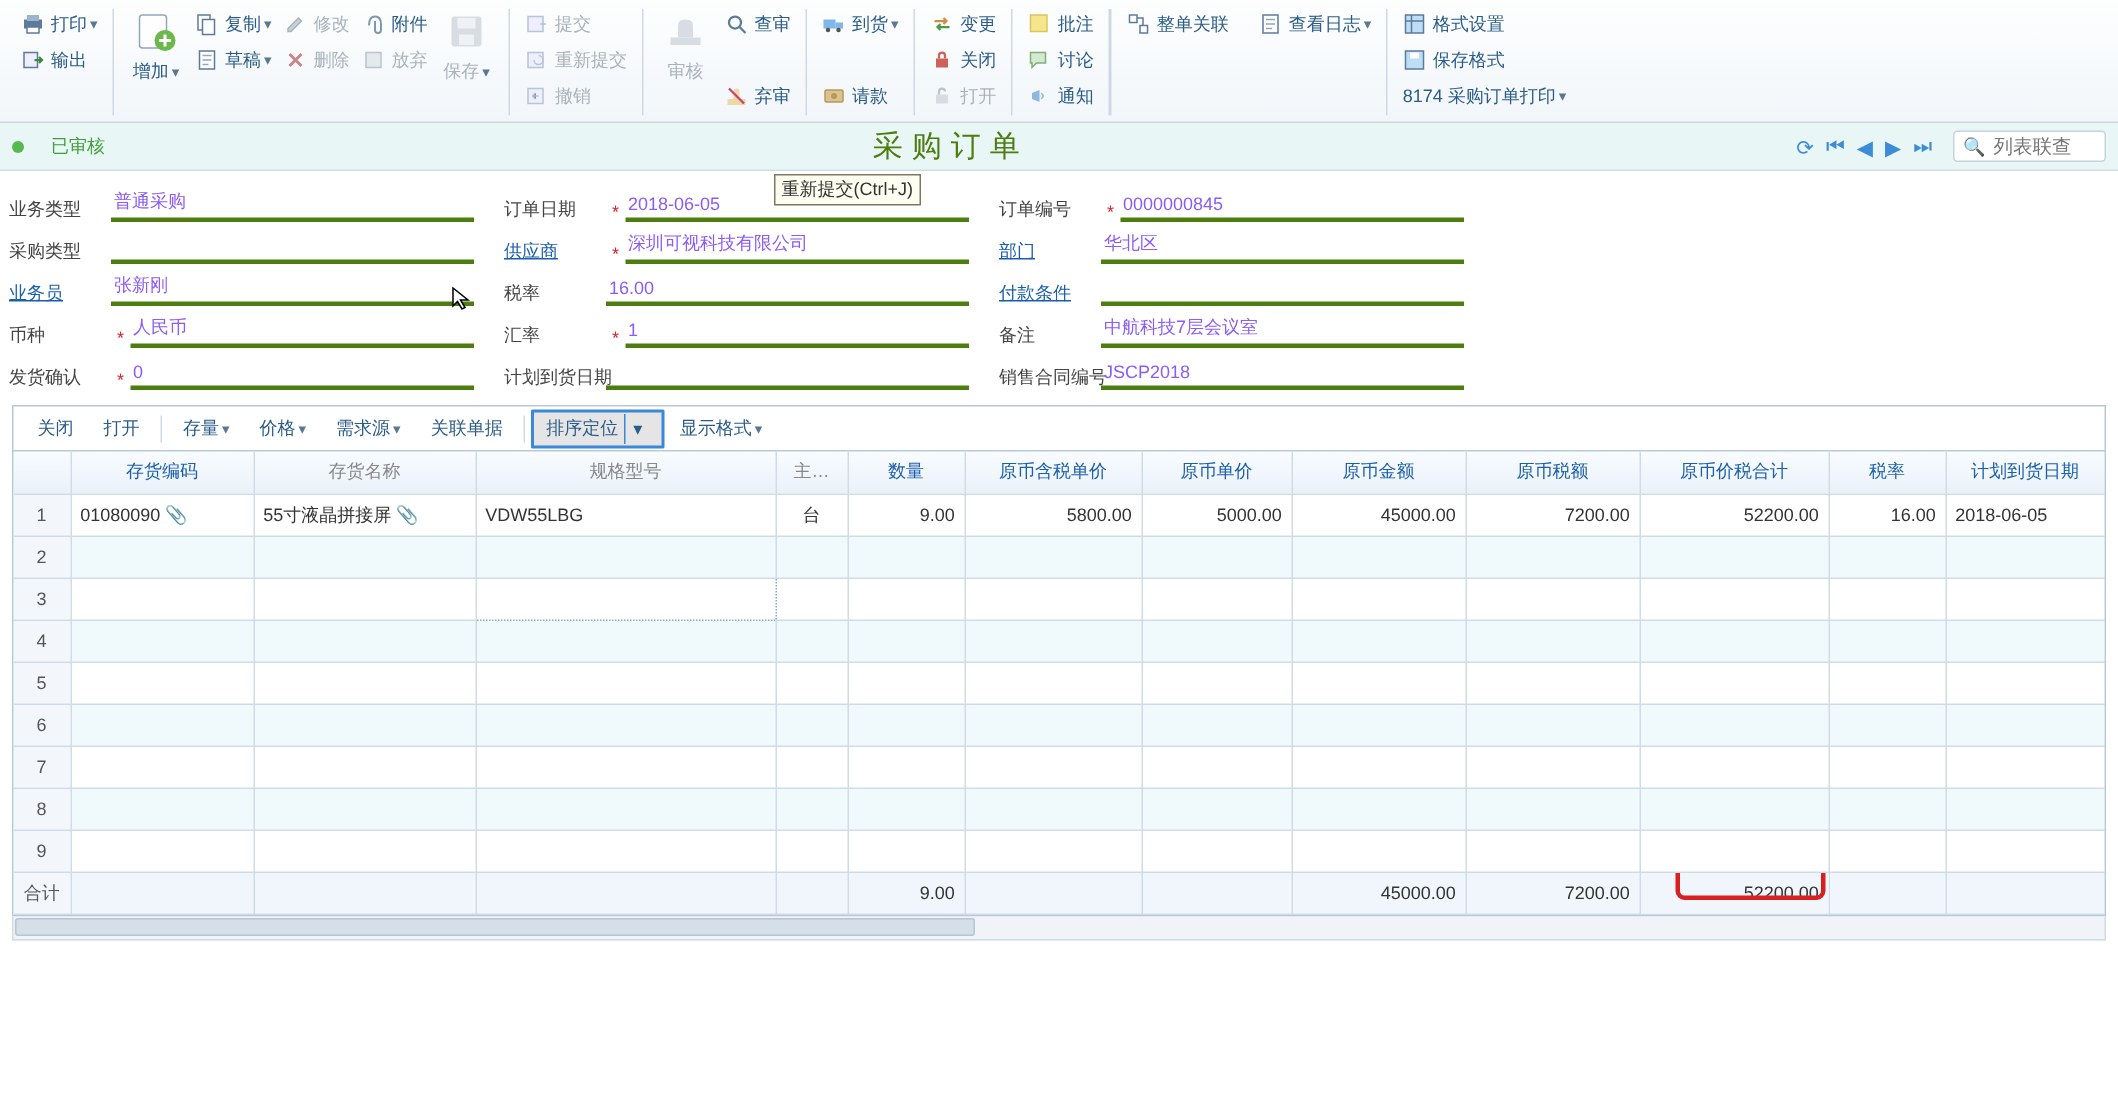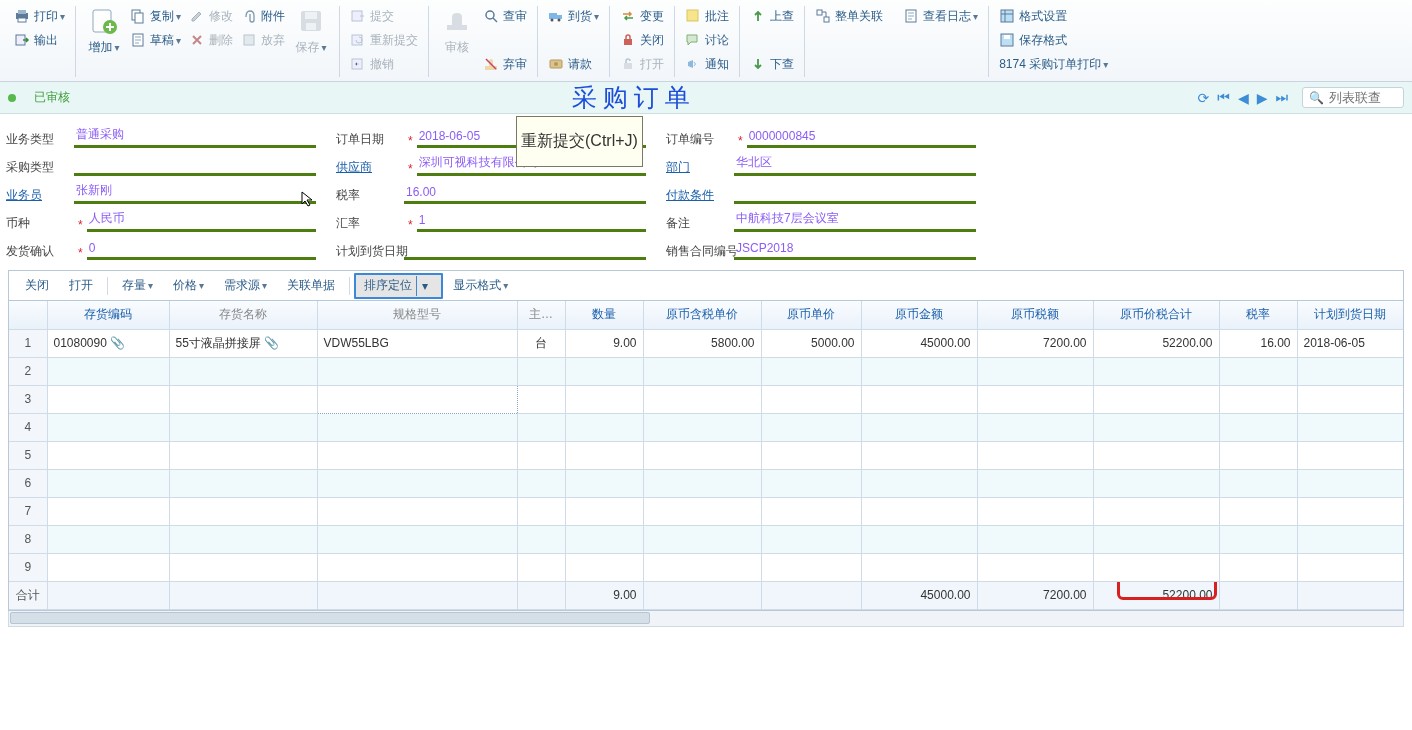--- a/index.html
+++ b/index.html
@@ -49,36 +49,36 @@
   .title-row{
     display:flex;align-items:center;
     background:#e9f6f6;
     border-bottom:1px solid #cde0e0;
     padding:4px 8px;
     height:32px;
     gap:12px;
   }
   .status-dot{width:8px;height:8px;border-radius:50%;background:#57b84d;margin-right:6px;}
   .status-text{color:#3f9e3a;}
-  .page-title{flex:1;text-align:center;font-size:25px;color:#1d4ed8;letter-spacing:6px;}
+  .page-title{flex:1;text-align:center;font-size:20px;color:#4d7c0f;letter-spacing:6px;}
   .nav-icons{display:flex;gap:8px;align-items:center;}
   .nav-ic{color:#3c8dd6;cursor:pointer;font-size:14px;}
   .search-box{display:flex;align-items:center;background:#fff;border:1px solid #c5d3df;border-radius:3px;padding:1px 6px;margin-left:6px;}
   .search-box input{border:none;outline:none;width:70px;font-size:13px;color:#999;}
   
   .form-area{padding:8px 6px 4px 6px;display:grid;grid-template-columns: 310px 310px 310px; gap:2px 20px; position:relative;}
   .form-row{display:flex;align-items:flex-end;height:26px;}
   .form-lbl{width:68px;color:#444;white-space:nowrap;}
   .form-star{color:#d23; margin:0 4px;}
   .form-val{flex:1;border-bottom:3px solid #4d7c0f;color:#8b5cf6;padding:0 2px 2px 2px;white-space:nowrap;}
   .form-lbl.link{color:#1b5fab;text-decoration:underline;cursor:pointer;}
   .tooltip-box{
     position:absolute; left:516px; top:2px;
     background:#fefff0;border:1px solid #7a7a60;
-    padding:14px 4px;font-size:16px;color:#333;
+    padding:1px 4px;font-size:12px;color:#333;
   }
   .cursor-arrow{
     position:absolute;left:300px;top:76px;width:18px;height:18px;
   }
   .cursor-arrow svg{width:18px;height:18px;}
   
   .grid-toolbar{
     display:flex;align-items:center;gap:0;margin:6px 8px 0 8px;
     border:1px solid #b7c8d8;border-bottom:none;
     background:#fff;height:30px;padding:0 6px;
@@ -387,41 +387,20 @@
               <path d="M3 6 L8 4 L8 12 L3 10 Z" fill="#8fb8de"></path>
               <path d="M9 6 Q12 8 9 10" fill="none" stroke="#8fb8de"></path>
             </svg>
           </span>
         <span>通知</span>
       </div>
     </div>
   </div>
   <div class="tb-sep"></div>
 
-  <div class="tb-group">
-    <div class="tb-two-col">
-      <div class="tb-btn">
-        <span class="tb-icon">
-            <svg viewBox="0 0 16 16">
-              <path d="M8 13 L8 4 M5 7 L8 4 L11 7" fill="none" stroke="#4a9a4a" stroke-width="1.8"></path>
-            </svg>
-          </span>
-        <span>上查</span>
-      </div>
-      <div style="height:24px;"></div>
-      <div class="tb-btn">
-        <span class="tb-icon">
-            <svg viewBox="0 0 16 16">
-              <path d="M8 3 L8 12 M5 9 L8 12 L11 9" fill="none" stroke="#4a9a4a" stroke-width="1.8"></path>
-            </svg>
-          </span>
-        <span>下查</span>
-      </div>
-    </div>
-  </div>
   <div class="tb-sep"></div>
 
   <div class="tb-group">
     <div class="tb-two-col">
       <div class="tb-btn">
         <span class="tb-icon">
             <svg viewBox="0 0 16 16">
               <rect x="2" y="2" width="5" height="5" fill="#fff" stroke="#5d7a9a"></rect>
               <rect x="9" y="9" width="5" height="5" fill="#fff" stroke="#5d7a9a"></rect>
               <path d="M7 4 L11 4 L11 9" stroke="#5d7a9a" fill="none"></path>

